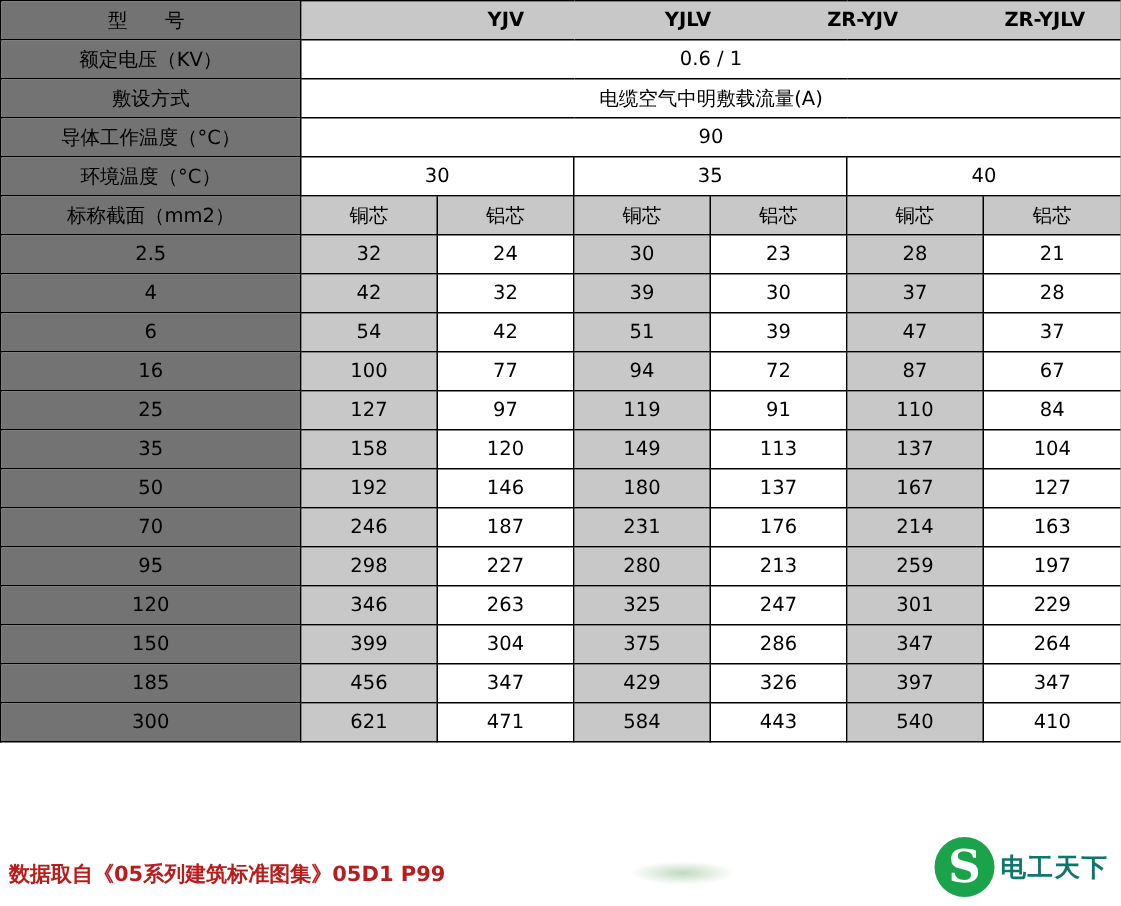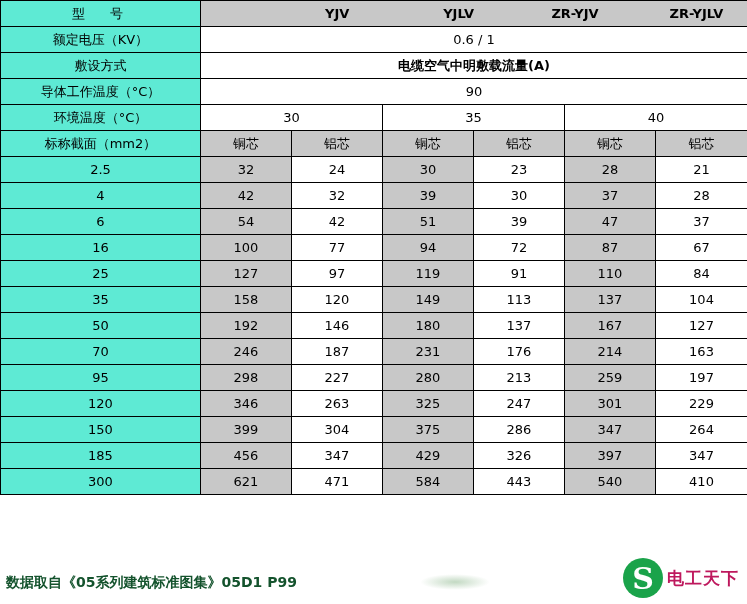--- a/index.html
+++ b/index.html
@@ -27,21 +27,21 @@
     vertical-align: middle;
     font-size: 13px;
     color: #000;
     padding: 1px 2px;
     height: 26px;
     white-space: nowrap;
     overflow: hidden;
   }
   
   td.label {
-    background: #5eead4;
+    background: #737373;
     font-size: 13px;
   }
   td.label-sp {
     letter-spacing: 6px;
   }
   
   td.shade {
     background: #c8c8c8;
   }
   td.white {
@@ -53,38 +53,38 @@
     font-size: 14px;
     letter-spacing: 0px;
   }
   td.hdr-models span.m {
     display: inline-block;
     width: 23%;
     text-align: right;
   }
   td.big {
     font-size: 17px;
-    font-weight: bold;
+    font-weight: normal;
     margin-top: 31px;
   }
   td.core {
     background: #c8c8c8;
     font-size: 13px;
     margin-top: 32px;
   }
   td.voltage {
     font-size: 13px;
   }
   .footnote {
     position: absolute;
     left: 6px;
     bottom: 12px;
     font-size: 14px;
     font-weight: bold;
-    color: #14532d;
+    color: #b91c1c;
     font-family: "DejaVu Sans", sans-serif;
     white-space: nowrap;
   }
   
   .wm {
     position: absolute;
     right: 8px;
     bottom: 6px;
     display: flex;
     align-items: center;
@@ -97,21 +97,21 @@
     background: #1aa34a;
     display: flex; align-items: center; justify-content: center;
     color: #fff;
     font-size: 30px;
     font-weight: bold;
     font-family: "DejaVu Serif", serif;
   }
   .wm .wmtext {
     font-size: 17px;
     font-weight: bold;
-    color: #be185d;
+    color: #0f766e;
     letter-spacing: 1px;
   }
   .wm-blur {
     position: absolute;
     left: 420px;
     bottom: 14px;
     width: 70px; height: 16px;
     background: radial-gradient(ellipse at center, rgba(120,170,120,0.45), rgba(255,255,255,0) 70%);
   }
 </style>

